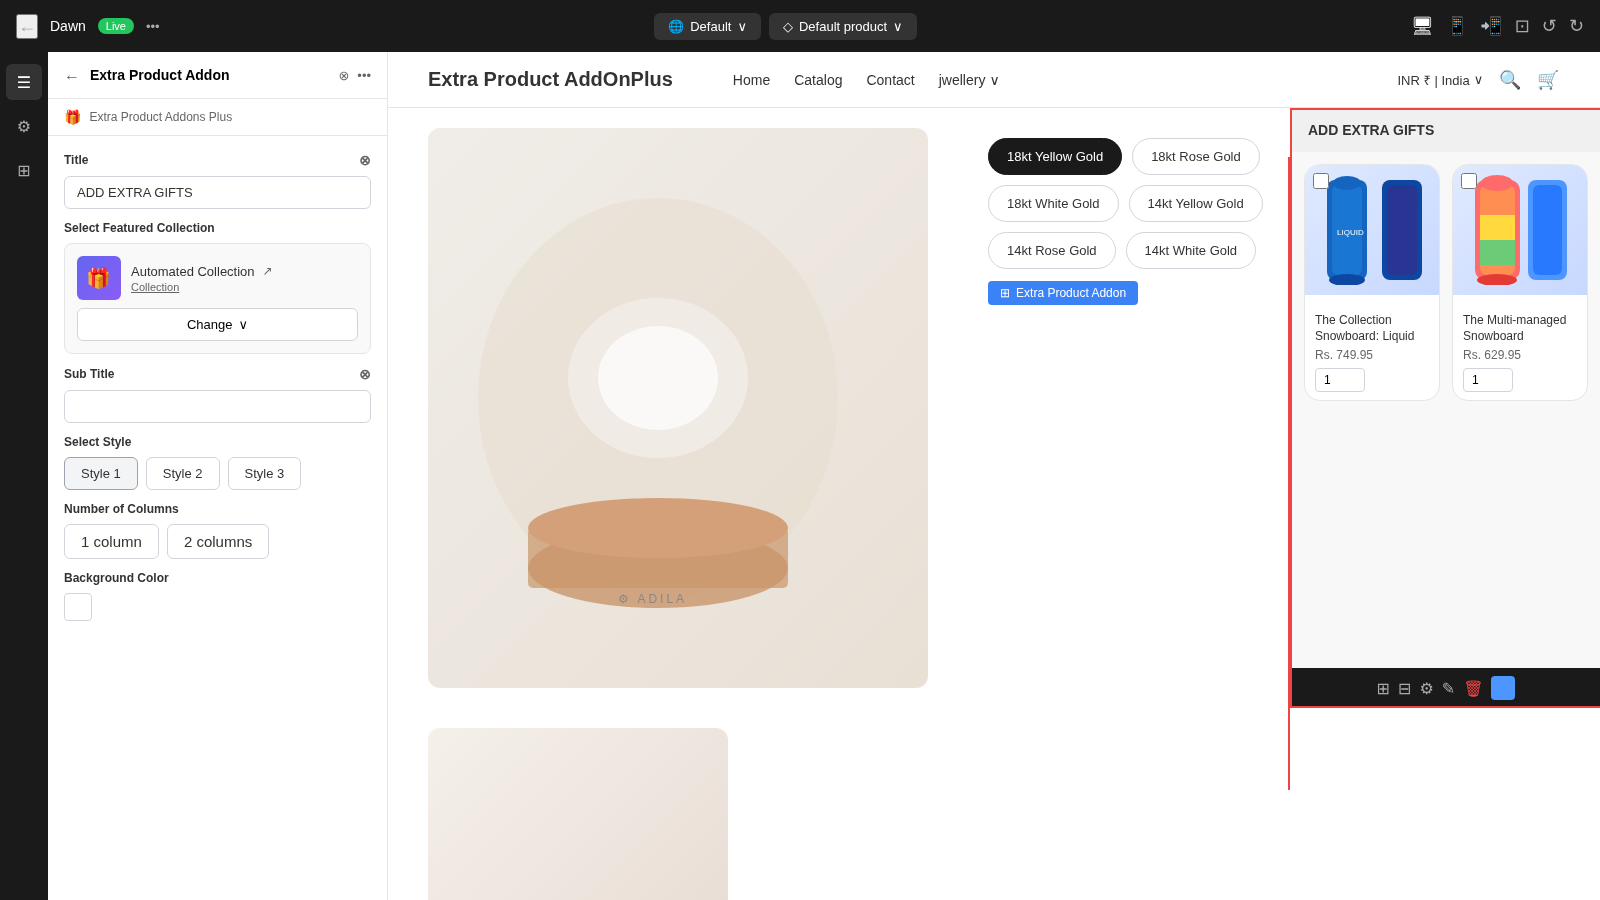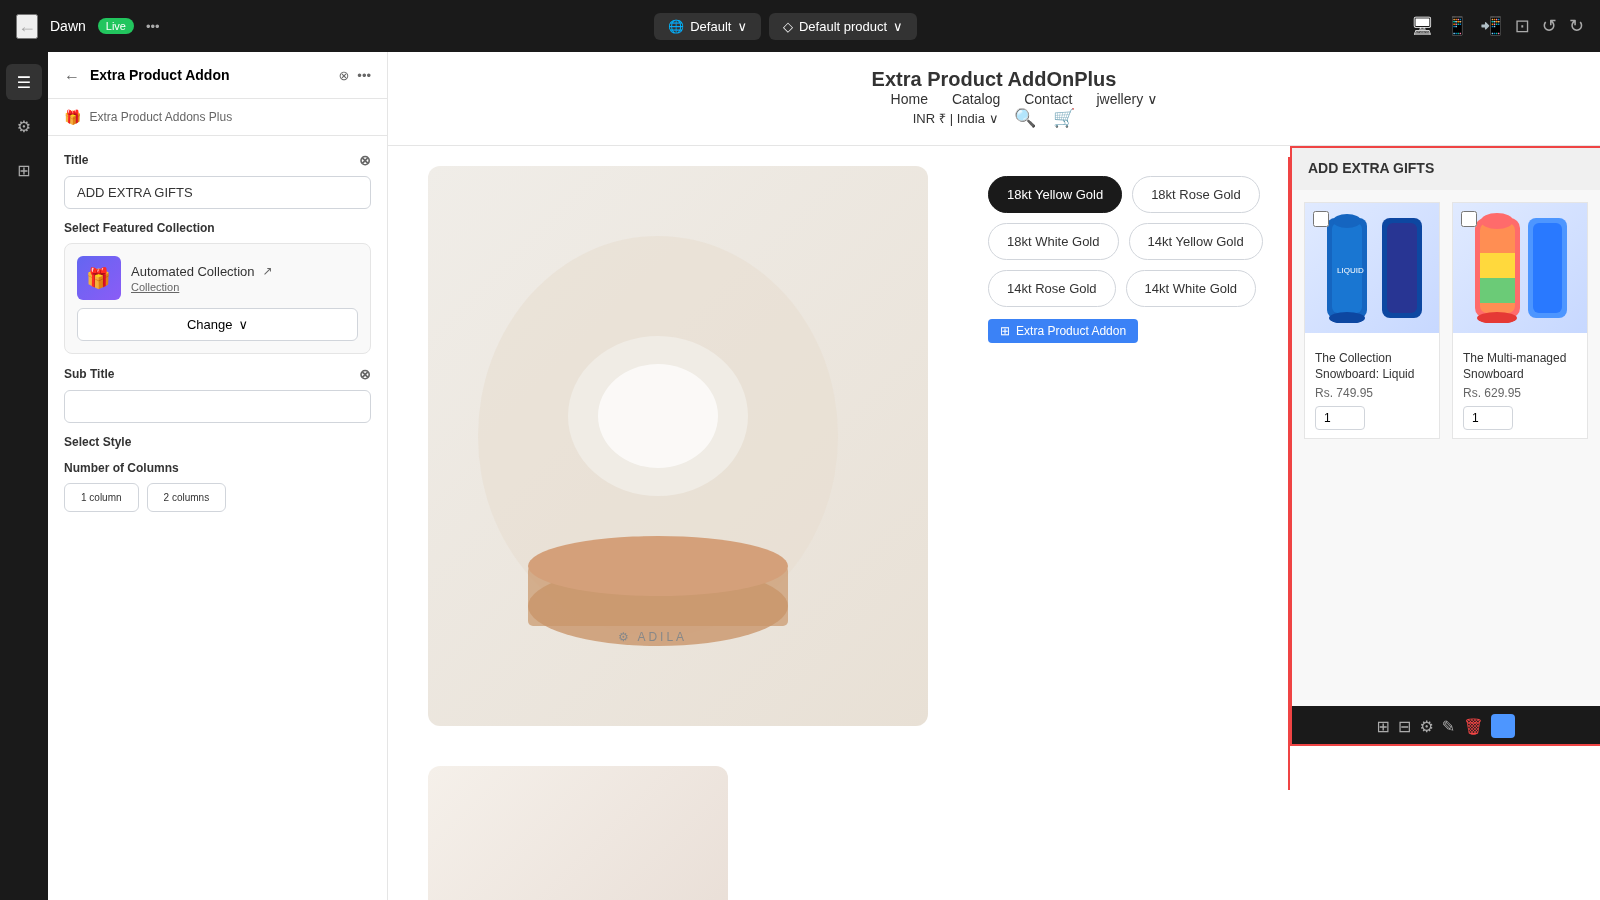--- a/index.html
+++ b/index.html
@@ -176,21 +176,21 @@
     
     .column-buttons {
       display: flex;
       gap: 8px;
     }
     .col-btn {
       padding: 8px 16px;
       border: 1px solid #d1d5db;
       border-radius: 6px;
       background: #fff;
-      font-size: 10px;
+      font-size: 15px;
       cursor: pointer;
       color: #333;
     }
 
     
     .main-content {
       flex: 1;
       background: #f5f5f5;
       overflow: hidden;
       position: relative;
@@ -205,21 +205,20 @@
       position: relative;
     }
 
     
     .store-header {
       display: flex;
       align-items: center;
       padding: 16px 40px;
       border-bottom: 1px solid #e5e5e5;
       background: #fff;
-      flex-direction: column;
     }
     .store-logo { font-size: 20px; font-weight: 700; color: #333; flex-shrink: 0; }
     .store-nav { display: flex; gap: 24px; margin-left: 60px; flex: 1; }
     .store-nav a { color: #333; text-decoration: none; font-size: 14px; }
     .store-nav .has-dropdown { display: flex; align-items: center; gap: 4px; }
     .store-header-right { display: flex; align-items: center; gap: 16px; }
     .currency-selector { font-size: 13px; color: #333; display: flex; align-items: center; gap: 4px; }
 
     
     .product-area {
@@ -274,21 +273,21 @@
       color: #333;
     }
     .addon-products {
       padding: 12px;
       display: grid;
       grid-template-columns: 1fr 1fr;
       gap: 12px;
     }
     .addon-product-card {
       background: #fff;
-      border-radius: 0;
+      border-radius: 16px;
       overflow: hidden;
       border: 1px solid #e5e5e5;
     }
     .addon-product-img {
       height: 130px;
       background: linear-gradient(135deg, #e0eaff, #c7d8ff);
       position: relative;
       display: flex;
       align-items: center;
       justify-content: center;
@@ -421,32 +420,45 @@
           <span>Sub Title</span>
           <span class="db-icon">⊗</span>
         </div>
         <input type="text" class="text-input" placeholder="" style="">
       </div>
 
       <div class="settings-section">
         <div class="section-label">
           <span>Select Style</span>
         </div>
+        <div class="style-buttons">
+          <button class="style-btn active">Style 1</button>
+          <button class="style-btn">Style 2</button>
+          <button class="style-btn">Style 3</button>
+        </div>
       </div>
 
       <div class="settings-section">
         <div class="section-label">
           <span>Number of Columns</span>
         </div>
         <div class="column-buttons">
           <button class="col-btn">1 column</button>
           <button class="col-btn">2 columns</button>
         </div>
       </div>
 
+      <div class="settings-section">
+        <div class="section-label">
+          <span>Background Color</span>
+        </div>
+        <div class="bg-color-section">
+          <div class="color-swatch" style="background:#ffffff;"></div>
+        </div>
+      </div>
 
     </div>
   </div>
 
   <div class="main-content">
     <div class="store-preview">
 
       <div class="store-header">
         <div class="store-logo">Extra Product AddOnPlus</div>
         <nav class="store-nav">

